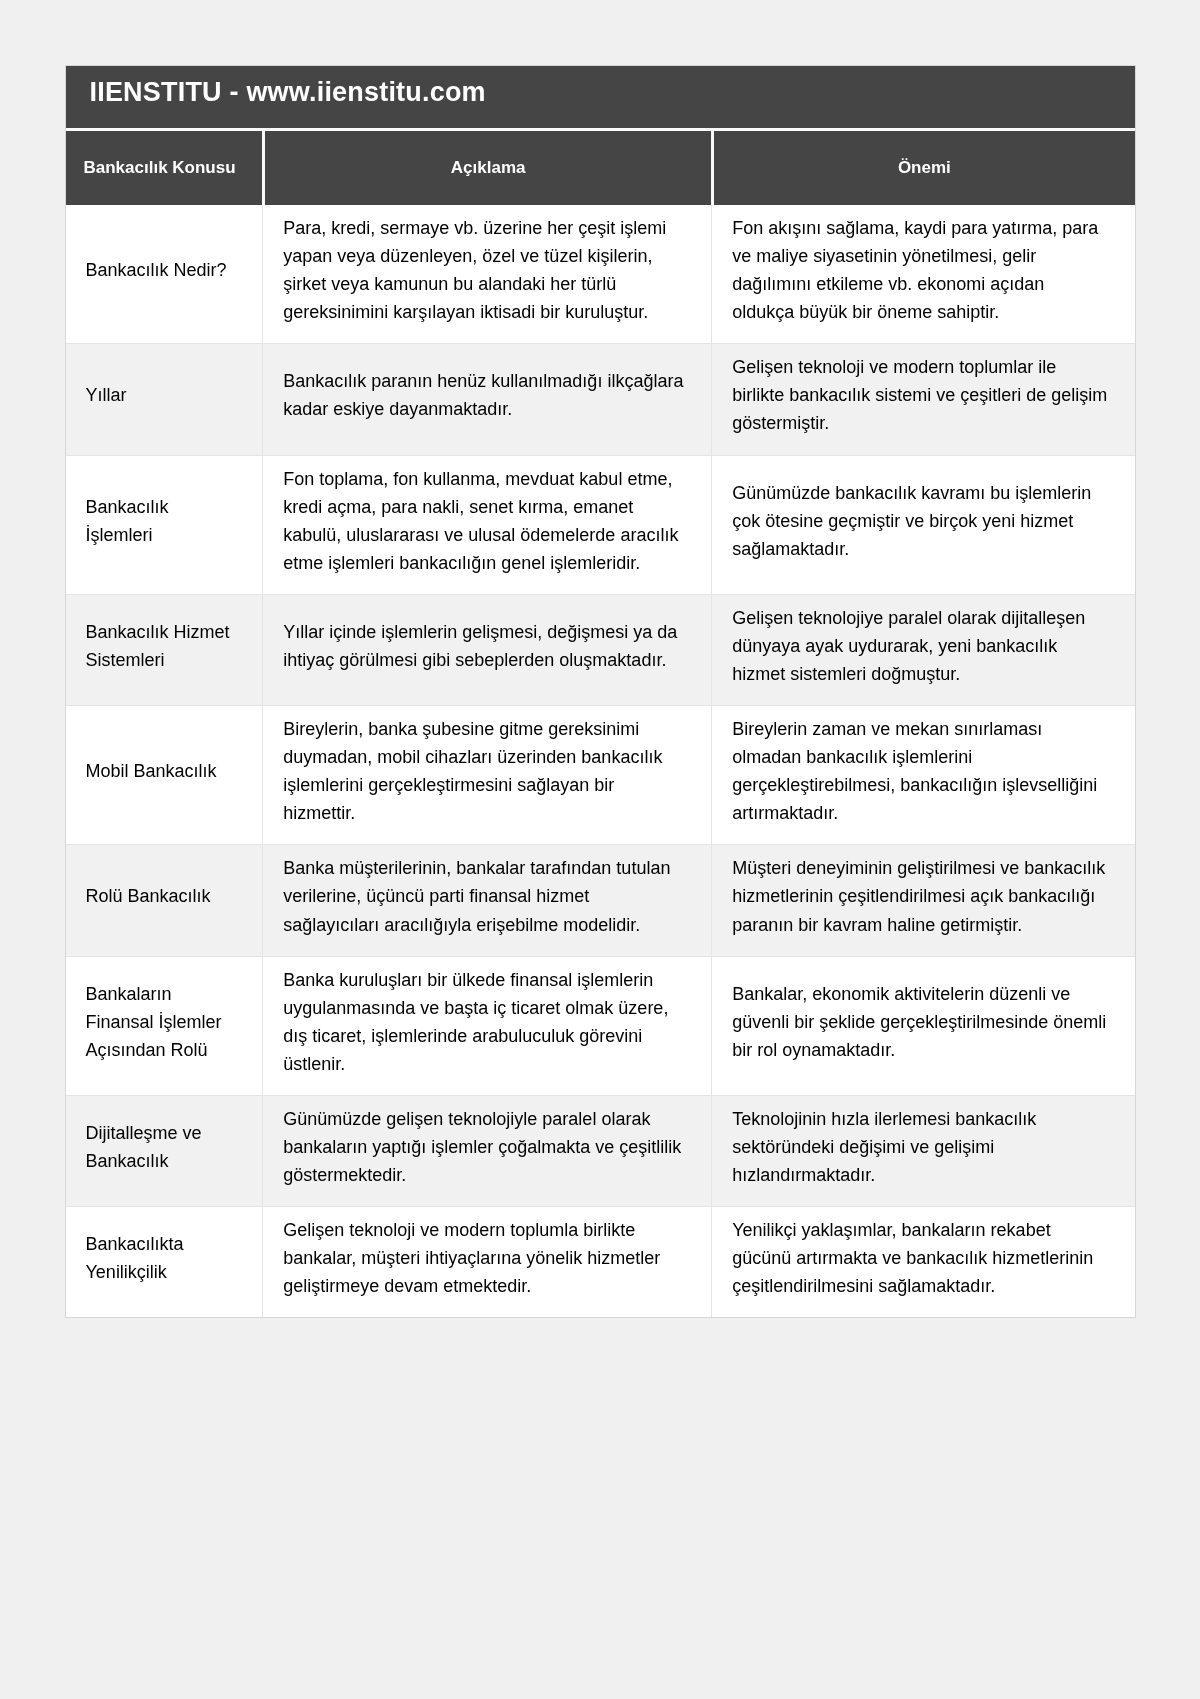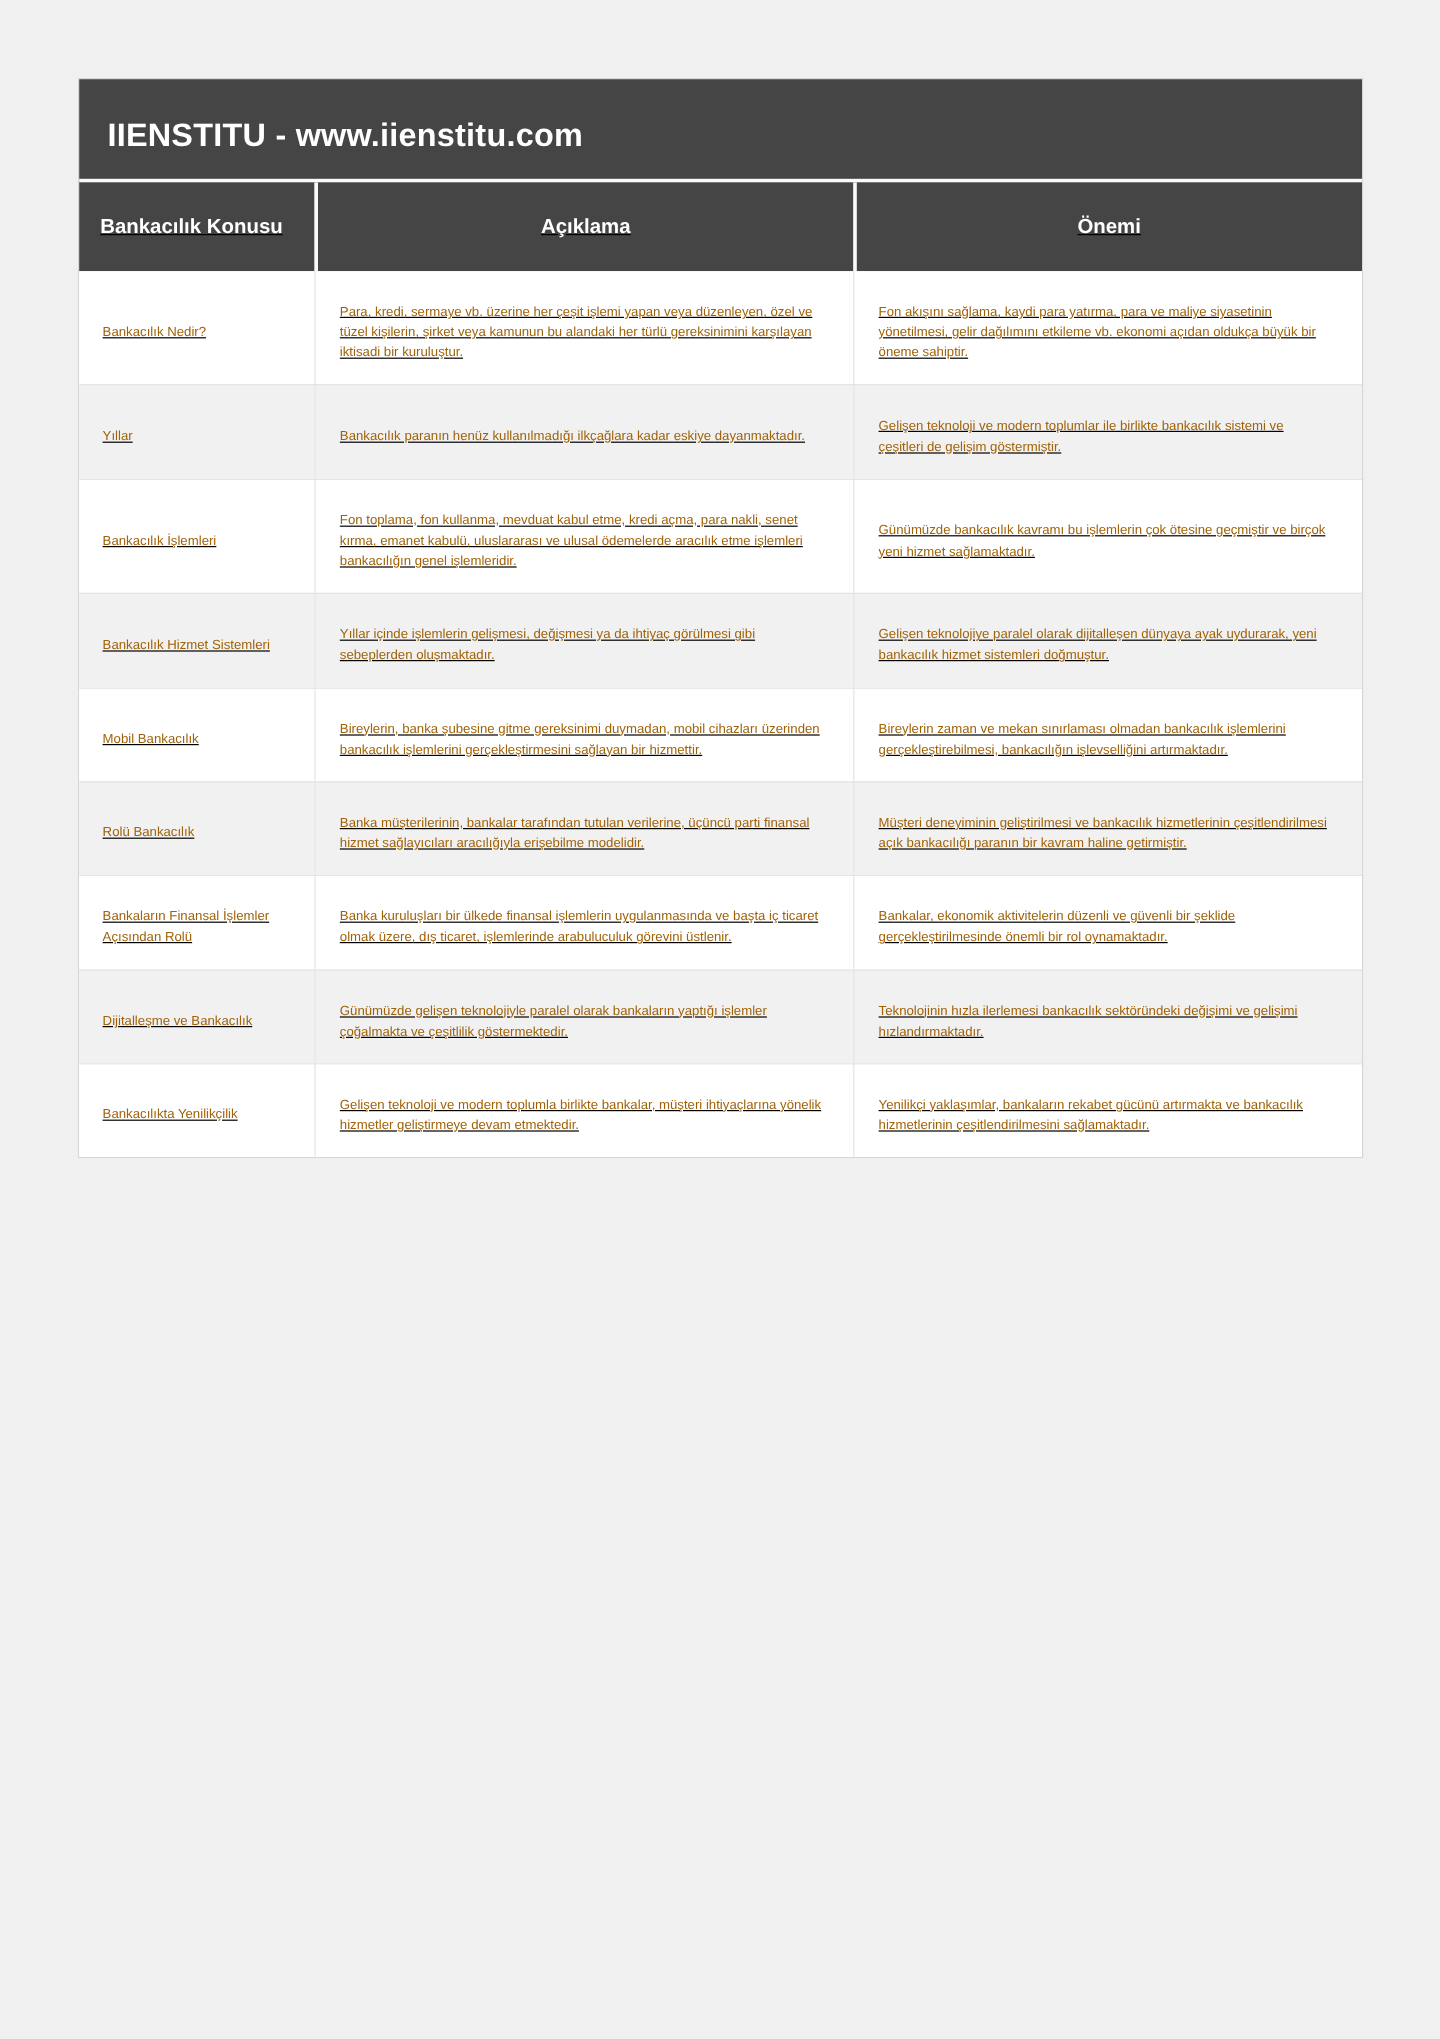--- a/index.html
+++ b/index.html
@@ -17,59 +17,58 @@
   }
   .card {
     width: 1069px;
     margin: 0 auto;
     border: 1px solid #d6d6d6;
     background: #ffffff;
   }
   .title-bar {
     background: #454545;
     color: #ffffff;
-    padding: 32px 24px 20px 24px;
+    padding: 11px 24px 20px 24px;
     border-bottom: 3px solid #fafafa;
   }
   .title-bar h1 {
     margin: 0;
     font-size: 27px;
     font-weight: bold;
     letter-spacing: 0.2px;
   }
   table.data-table {
     width: 100%;
     border-collapse: separate;
     border-spacing: 0;
     table-layout: fixed;
-    text-decoration: underline;
   }
   table.data-table col.c1 { width: 18.4%; }
   table.data-table col.c2 { width: 42.0%; }
   table.data-table col.c3 { width: 39.6%; }
 
   thead th {
     background: #454545;
     color: #ffffff;
     font-size: 17px;
     font-weight: bold;
     text-align: left;
     vertical-align: middle;
     padding: 15px 18px;
     height: 44px;
     line-height: 1.45;
   }
   thead th + th { border-left: 3px solid #fafafa; text-align: center; }
 
   tbody td {
-    color: #a16207;
-    font-size: 11px;
+    color: #000000;
+    font-size: 18px;
     line-height: 1.56;
     vertical-align: middle;
-    padding: 26px 26px 17px 20px;
+    padding: 9px 26px 17px 20px;
     border-top: 1px solid #e4e4e4;
     background: #ffffff;
     word-wrap: break-word;
   }
   tbody td + td { border-left: 1px solid #e4e4e4; }
   tbody tr:nth-child(even) td { background: #f1f1f1; }
   tbody tr:first-child td { border-top: none; }
 </style>
 </head>
 <body>

